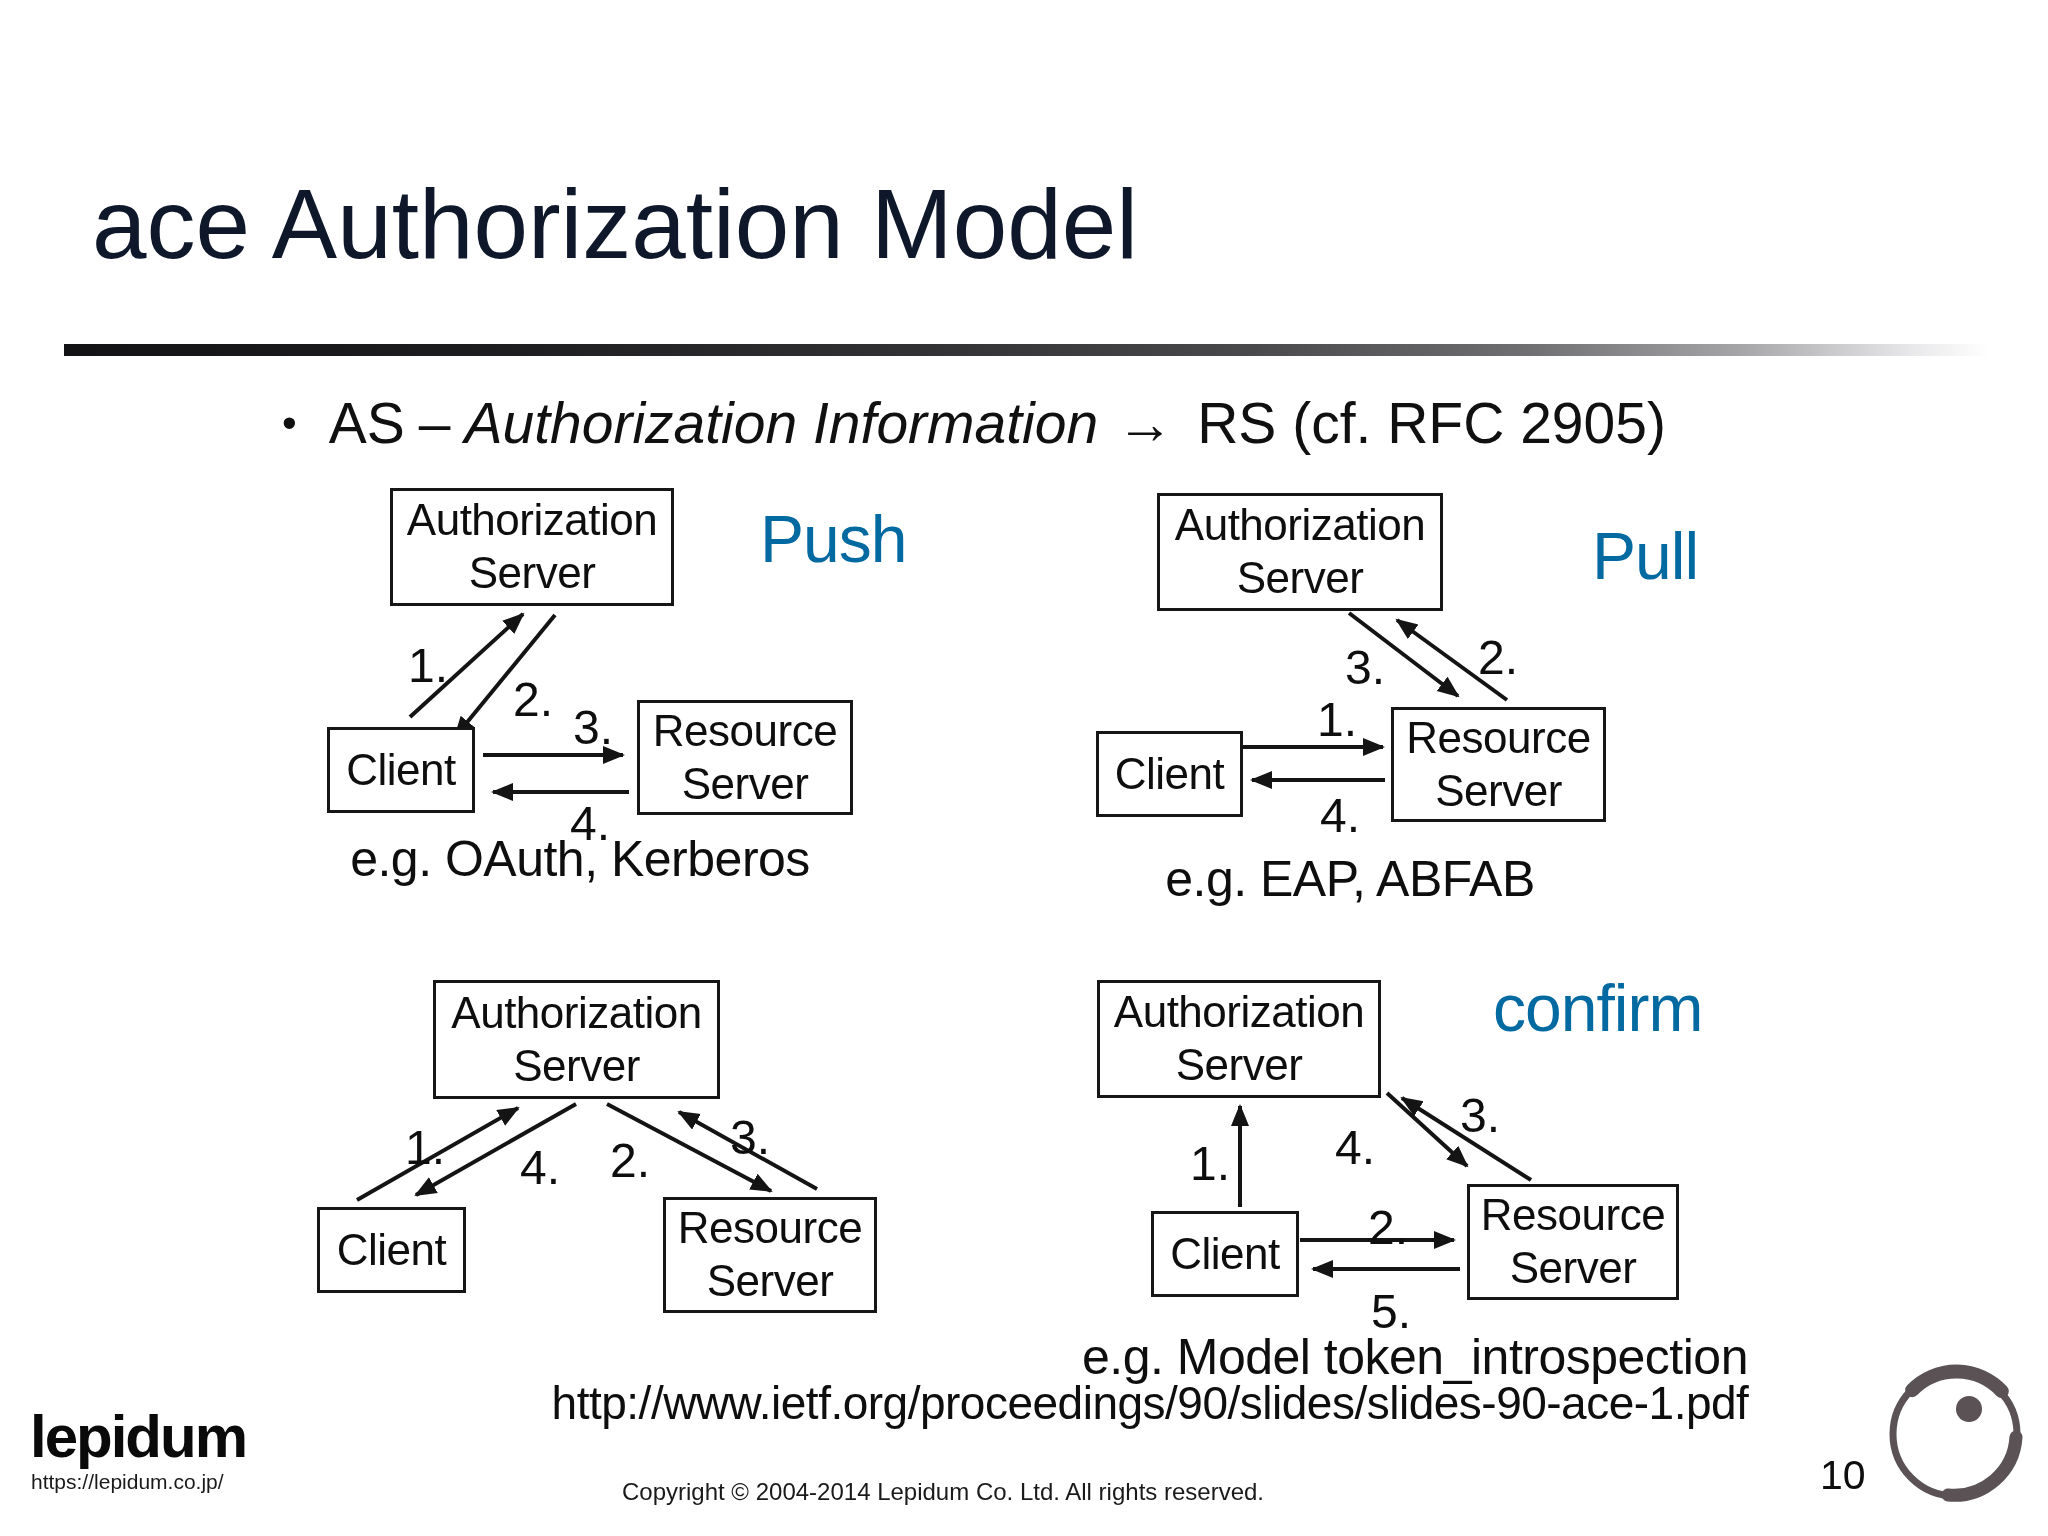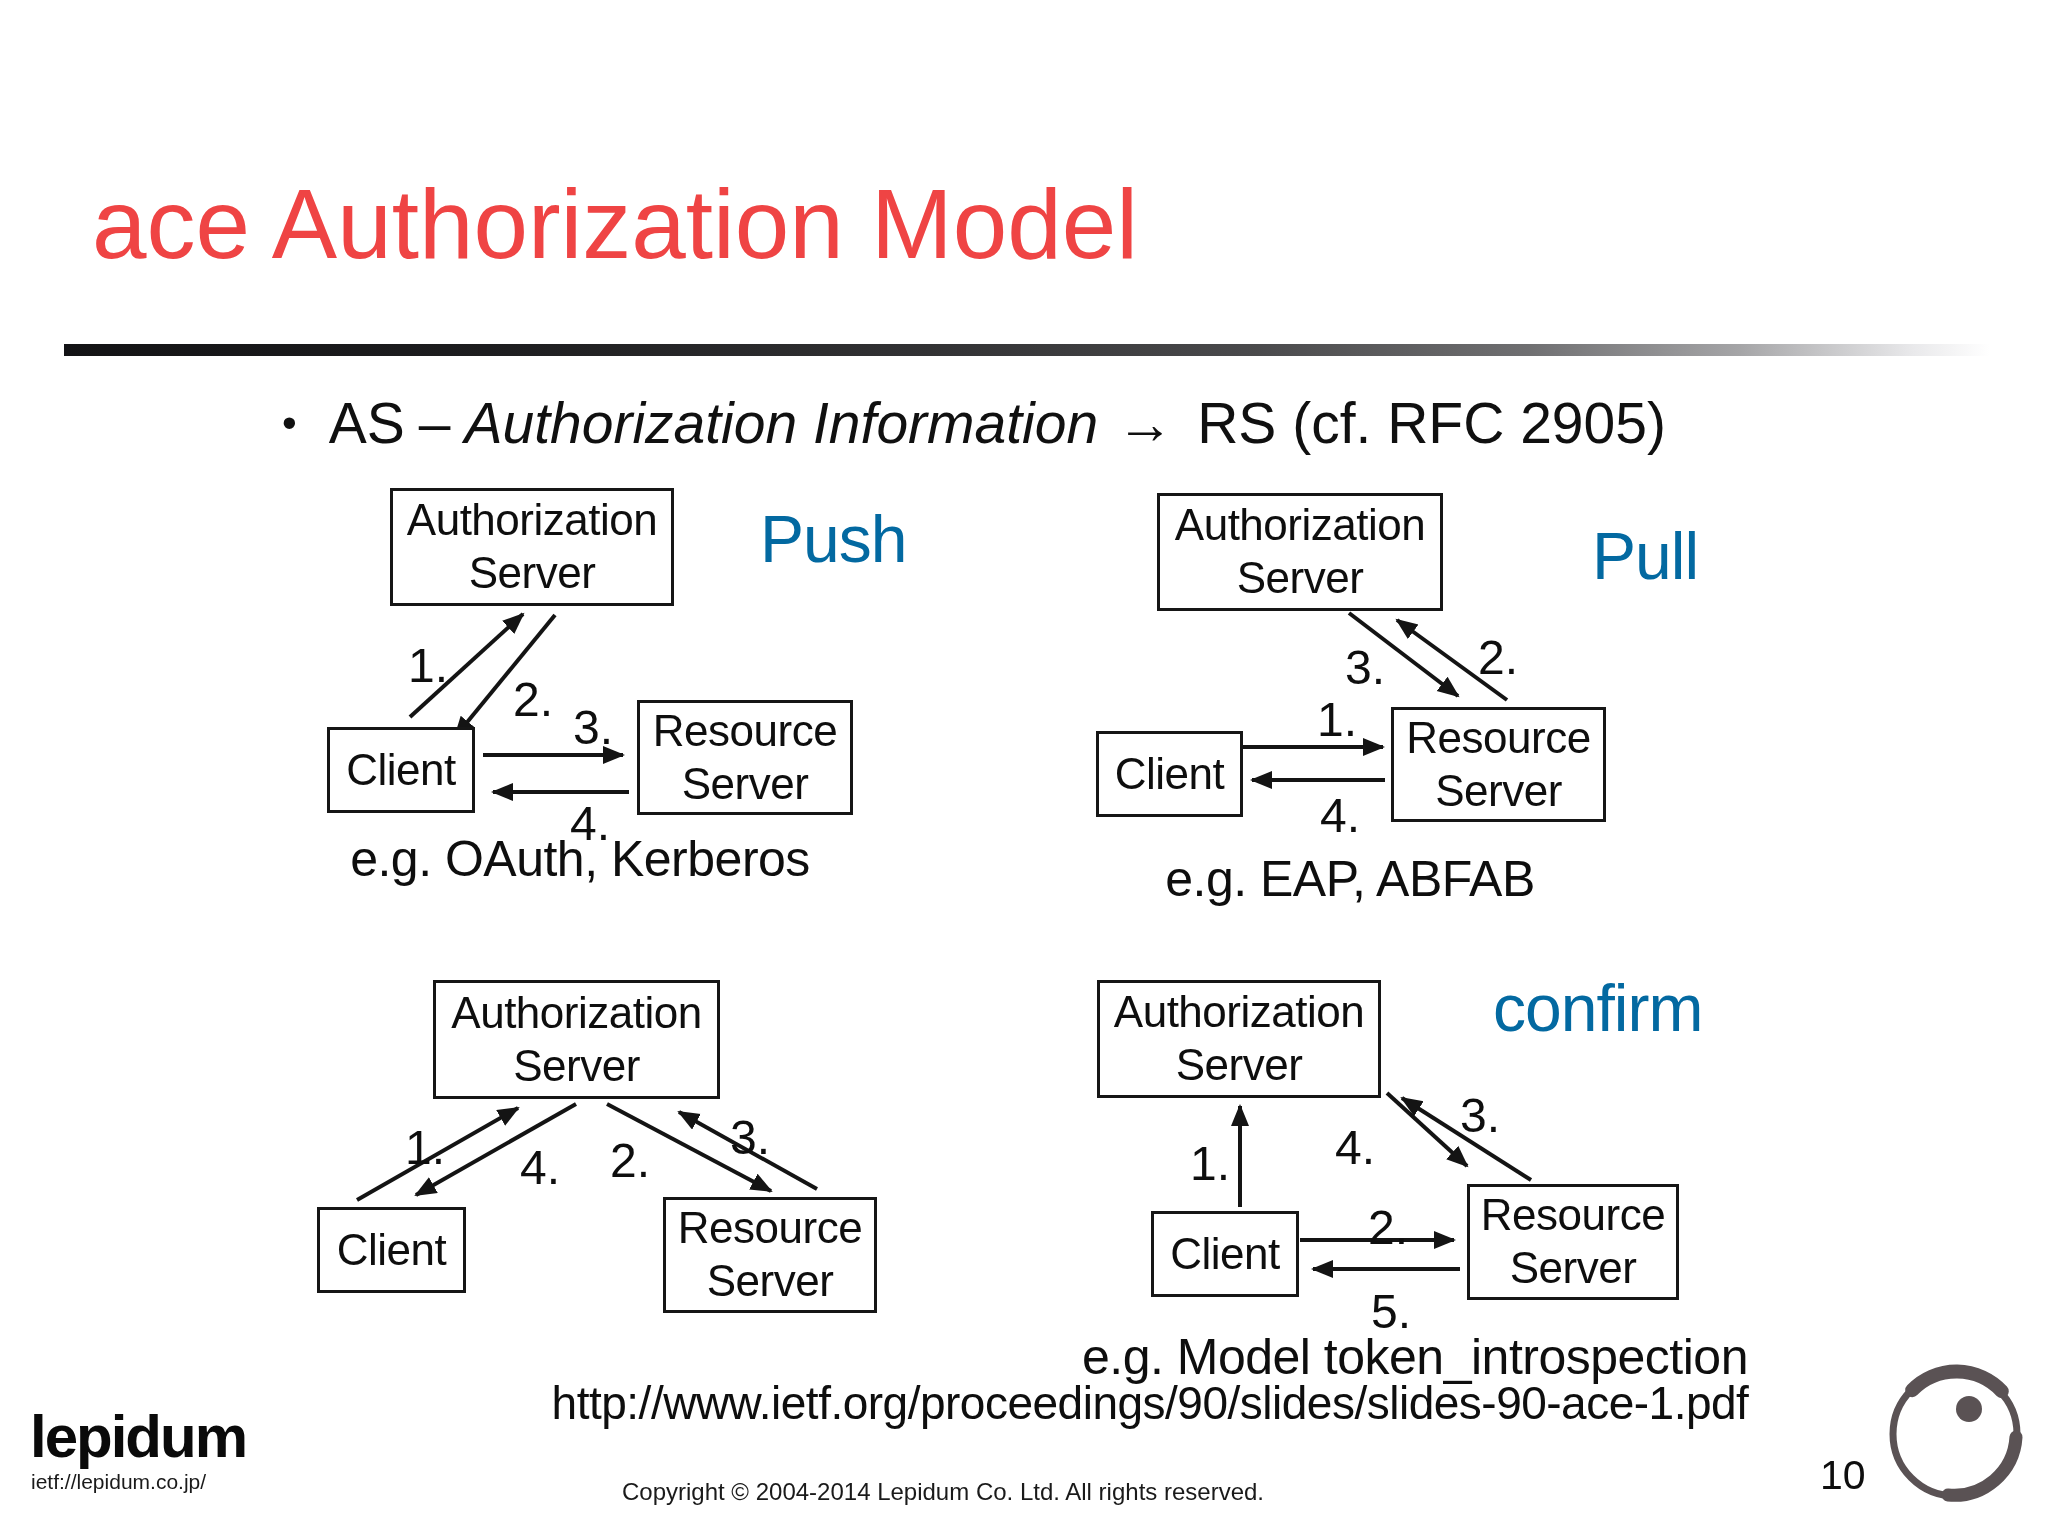--- a/index.html
+++ b/index.html
@@ -4,21 +4,21 @@
 <style>
   html,body{margin:0;padding:0;}
   body{
     width:2048px;height:1536px;position:relative;overflow:hidden;
     background:#ffffff;color:#111;
     font-family:"Liberation Sans","DejaVu Sans",sans-serif;
   }
   
   .slide-title{
     position:absolute;left:92px;top:168px;
-    font-size:98px;font-weight:400;color:#ef4444;letter-spacing:0px;
+    font-size:98px;font-weight:400;color:#0f172a;letter-spacing:0px;
     white-space:nowrap;
   }
   .divider{
     position:absolute;left:64px;top:344px;width:1926px;height:12px;
     background:linear-gradient(to right,#131315 0%,#1d1d1f 22%,#323234 45%,#4a4a4c 62%,#6f6f71 76%,#a5a5a7 87%,#e9e9eb 96%,#ffffff 100%);
   }
   
   .bullet-line{
     position:absolute;left:282px;top:390px;font-size:57px;color:#101010;
     white-space:nowrap;display:flex;align-items:baseline;
@@ -187,21 +187,21 @@
   <div class="step" style="left:305px;top:160px;">4.</div>
   <div class="step" style="left:430px;top:128px;">3.</div>
   <div class="step" style="left:338px;top:240px;">2.</div>
   <div class="step" style="left:341px;top:324px;">5.</div>
   <div class="ex" style="left:0px;top:368px;width:770px;">e.g. Model token_introspection</div>
 </div>
 
 <div class="link-line">http://www.ietf.org/proceedings/90/slides/slides-90-ace-1.pdf</div>
 
 <div class="brand-logo">lepidum</div>
-<div class="brand-url">ietf://lepidum.co.jp/</div>
+<div class="brand-url">https://lepidum.co.jp/</div>
 <div class="copyright">Copyright © 2004-2014 Lepidum Co. Ltd. All rights reserved.</div>
 <div class="page-number">10</div>
 
 <svg class="ring-logo" width="160" height="160" viewBox="0 0 160 160">
   <circle cx="79" cy="79" r="62" fill="none" stroke="#5a5254" stroke-width="7"></circle>
   <path d="M36.2,35.2 A62,62 0 0 1 125.8,36.2" fill="none" stroke="#5a5254" stroke-width="14" stroke-linecap="round"></path>
   <path d="M140,82 A62,62 0 0 1 72,140" fill="none" stroke="#5a5254" stroke-width="13" stroke-linecap="round"></path>
   <circle cx="93" cy="54" r="13" fill="#5a5254"></circle>
 </svg>
 

